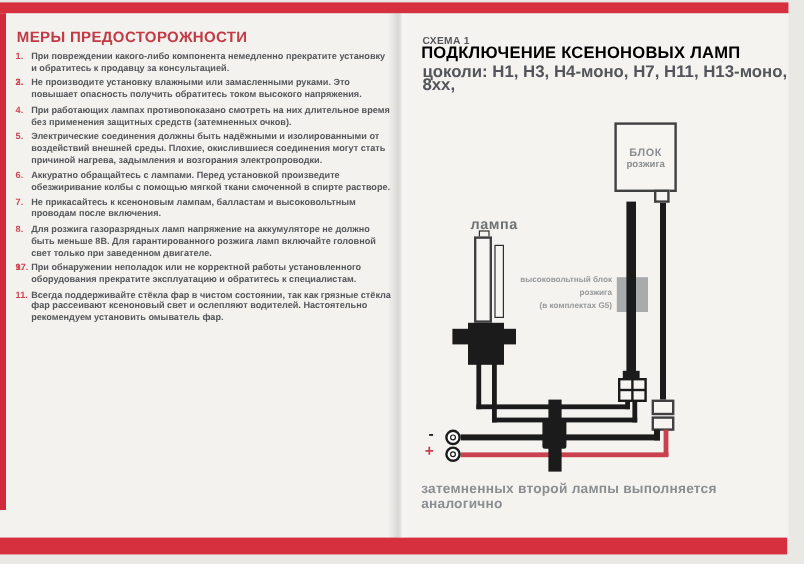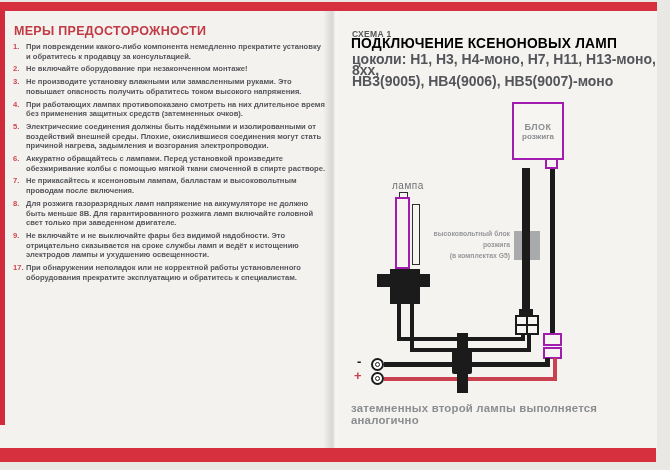--- a/index.html
+++ b/index.html
@@ -32,37 +32,37 @@
   }
 
   
   .rp-scheme{left:352px;top:29px;font-size:8.5px;font-weight:bold;color:#55565a;letter-spacing:.3px;}
   .rp-title{left:351px;top:36px;font-size:13.8px;font-weight:bold;color:#000000;letter-spacing:.2px;}
   .rp-subtitle{left:352px;top:54px;font-size:14px;font-weight:bold;color:#54555a;line-height:11px;}
 
   
   .wire{background:#1b1b1b;}
   .wire-red{background:#c9404e;}
-  .outlined{background:#f6f5f2;border:2px solid #a21caf;box-sizing:border-box;}
+  .outlined{background:#f6f5f2;border:2px solid #404040;box-sizing:border-box;}
   .outlined-thin{background:#f6f5f2;border:1.5px solid #2e2e2e;box-sizing:border-box;}
   .solid{background:#1b1b1b;}
 
   .ign-block{left:512px;top:102px;width:52px;height:58px;display:flex;flex-direction:column;justify-content:center;align-items:center;}
   .ign-block .l1{font-size:9px;color:#8b8e90;font-weight:bold;letter-spacing:.5px;}
   .ign-block .l2{font-size:8px;color:#8b8e90;font-weight:bold;}
   .ign-tab{left:545px;top:158px;width:13px;height:11px;}
 
   .wire-thick{left:522px;top:168px;width:8px;height:143px;}
   .wire-thin{left:550px;top:169px;width:5px;height:165px;}
   .gray-box{left:514px;top:231px;width:26px;height:29px;background:#a8aaab;}
 
   .hv-label{left:378px;top:228px;width:132px;text-align:right;
     font-size:6.8px;line-height:11.2px;color:#96989a;font-weight:bold;}
 
-  .lamp-label{left:392px;top:180px;font-size:10px;color:#6e7173;font-weight:normal;letter-spacing:.5px;}
+  .lamp-label{left:392px;top:180px;font-size:12px;color:#6e7173;font-weight:bold;letter-spacing:.5px;}
   .lamp-cap{left:399px;top:192px;width:9px;height:7px;}
   .lamp-tube{left:395px;top:197px;width:15px;height:72px;}
   .lamp-tube2{left:412px;top:204px;width:8px;height:61px;}
   .base-flange{left:377px;top:274px;width:53px;height:13px;}
   .base-block{left:390px;top:269px;width:30px;height:35px;}
 
   .lamp-wire-l{left:397px;top:303px;width:4px;height:38px;}
   .lamp-wire-r{left:410px;top:303px;width:4px;height:49px;}
   .hwire-up{left:397px;top:337px;width:128px;height:4px;}
   .hwire-lo{left:410px;top:348px;width:121px;height:4px;}
@@ -103,36 +103,36 @@
 <div class="abs page-right"></div>
 <div class="abs band-top"></div>
 <div class="abs left-sliver"></div>
 <div class="abs band-bottom"></div>
 <div class="abs fold"></div>
 
 <div class="abs lp-title">МЕРЫ ПРЕДОСТОРОЖНОСТИ</div>
 
 <ol class="abs precautions">
   <li><span class="num">1.</span><span>При повреждении какого-либо компонента немедленно прекратите установку и обратитесь к продавцу за консультацией.</span></li>
-  <li><span class="num">2.</span><span>Не включайте оборудование при незаконченном монтаже!</span></li>
+  <li><span class="num">2.</span></li>
   <li><span class="num">3.</span><span>Не производите установку влажными или замасленными руками. Это повышает опасность получить обратитесь током высокого напряжения.</span></li>
   <li><span class="num">4.</span><span>При работающих лампах противопоказано смотреть на них длительное время без применения защитных средств (затемненных очков).</span></li>
   <li><span class="num">5.</span><span>Электрические соединения должны быть надёжными и изолированными от воздействий внешней среды. Плохие, окислившиеся соединения могут стать причиной нагрева, задымления и возгорания электропроводки.</span></li>
   <li><span class="num">6.</span><span>Аккуратно обращайтесь с лампами. Перед установкой произведите обезжиривание колбы с помощью мягкой ткани смоченной в спирте растворе.</span></li>
   <li><span class="num">7.</span><span>Не прикасайтесь к ксеноновым лампам, балластам и высоковольтным проводам после включения.</span></li>
   <li><span class="num">8.</span><span>Для розжига газоразрядных ламп напряжение на аккумуляторе не должно быть меньше 8В. Для гарантированного розжига ламп включайте головной свет только при заведенном двигателе.</span></li>
-  <li><span class="num">9.</span><span>Не включайте и не выключайте фары без видимой надобности. Это отрицательно сказывается на сроке службы ламп и ведёт к истощению электродов лампы и ухудшению освещенности.</span></li>
+  <li><span class="num">9.</span></li>
   <li><span class="num">17.</span><span>При обнаружении неполадок или не корректной работы установленного оборудования прекратите эксплуатацию и обратитесь к специалистам.</span></li>
+  <li><span class="num">11.</span><span>Всегда поддерживайте стёкла фар в чистом состоянии, так как грязные стёкла фар рассеивают ксеноновый свет и ослепляют водителей. Настоятельно рекомендуем установить омыватель фар.</span></li>
 </ol>
 
 <div class="abs rp-scheme">СХЕМА 1</div>
 <div class="abs rp-title">ПОДКЛЮЧЕНИЕ КСЕНОНОВЫХ ЛАМП</div>
 <div class="abs rp-subtitle">
   <div>цоколи: H1, H3, H4-моно, H7, H11, H13-моно, 8хх,</div>
-  <div>HB3(9005), HB4(9006), HB5(9007)-моно</div>
 </div>
 
 <div class="abs gray-box"></div>
 <div class="abs wire wire-thick"></div>
 <div class="abs wire wire-thin"></div>
 
 <div class="abs outlined ign-block">
   <div class="l1">БЛОК</div>
   <div class="l2">розжига</div>
 </div>

